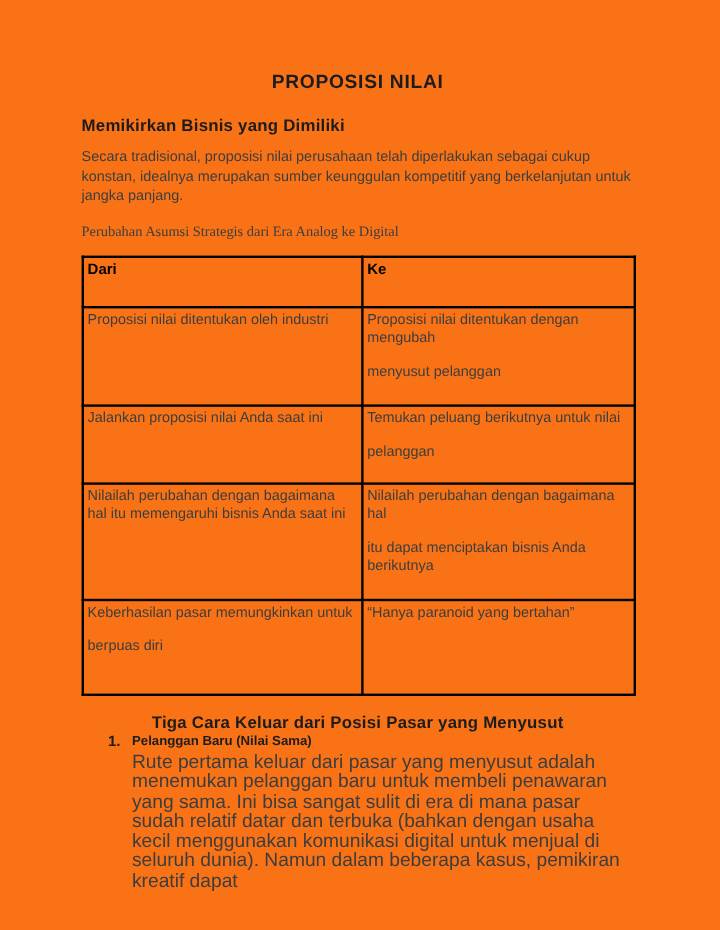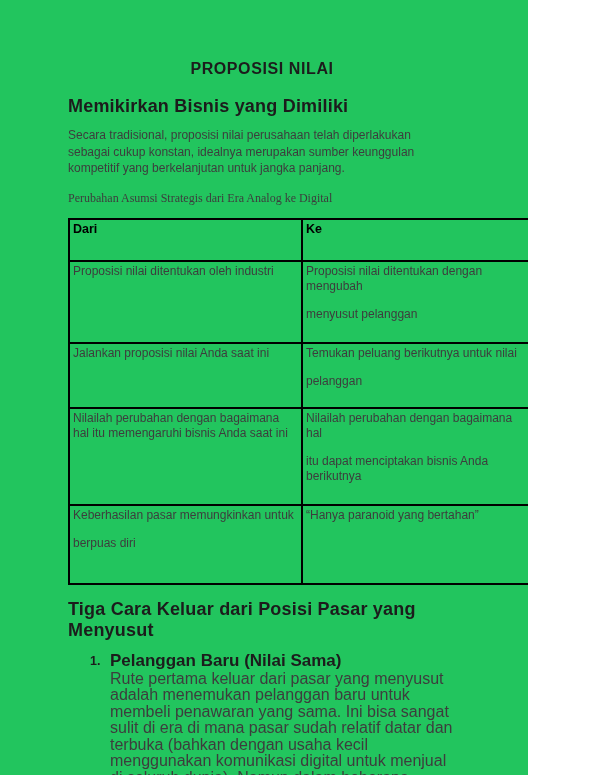--- a/index.html
+++ b/index.html
@@ -2,42 +2,42 @@
 <html><head>
 <meta charset="utf-8">
 <style>
   html, body {
     margin: 0;
     padding: 0;
     background: #ffffff;
   }
   .page {
     position: relative;
-    width: 528px;
+    width: 600px;
     height: 775px;
-    background: #22c55e;
+    background: #f97316;
     font-family: "Liberation Sans", "DejaVu Sans", sans-serif;
     color: #3d3d3d;
     box-sizing: border-box;
     overflow: hidden;
   }
   .content {
     box-sizing: border-box;
     padding: 60px 72px 0 68px;
   }
   .doc-title {
     font-size: 16px;
     font-weight: bold;
     color: #1c1c1c;
     text-align: center;
     letter-spacing: 0.6px;
     margin: 0 0 18px 0;
   }
   .h2 {
-    font-size: 18px;
+    font-size: 14px;
     font-weight: bold;
     color: #1c1c1c;
     margin: 0 0 10px 0;
     letter-spacing: 0.2px;
   }
   .para {
     font-size: 12px;
     line-height: 16.5px;
     margin: 0 0 13px 0;
   }
@@ -77,21 +77,22 @@
   }
   .col-dari { width: 233px; }
   .col-ke   { width: 227px; }
   .row-h1 td { height: 66px; margin-left: 24px; }
   .row-h2 td { height: 49px; }
   .row-h3 td { height: 36px; }
   .row-h4 td { height: 81px; }
   .row-h5 td { height: 63px; }
   .h2-second {
     margin-top: 2px;
-    margin-bottom: 12px;
+    margin-bottom: 0;
+    text-align: center;
   }
   .num-list {
     margin: 0;
     padding: 0;
   }
   .list-item {
     display: flex;
     margin-left: 22px;
   }
   .li-number {
@@ -101,21 +102,21 @@
     line-height: 16.5px;
     width: 20px;
     flex: 0 0 20px;
   }
   .li-content {
     flex: 1;
   }
   .li-title {
     font-weight: bold;
     color: #1c1c1c;
-    font-size: 17px;
+    font-size: 11px;
     line-height: 16.5px;
     margin: 0;
   }
   .li-body {
     font-size: 16px;
     line-height: 16.5px;
     color: #3d3d3d;
     margin: 1px 0 0 0;
   }
 </style>

